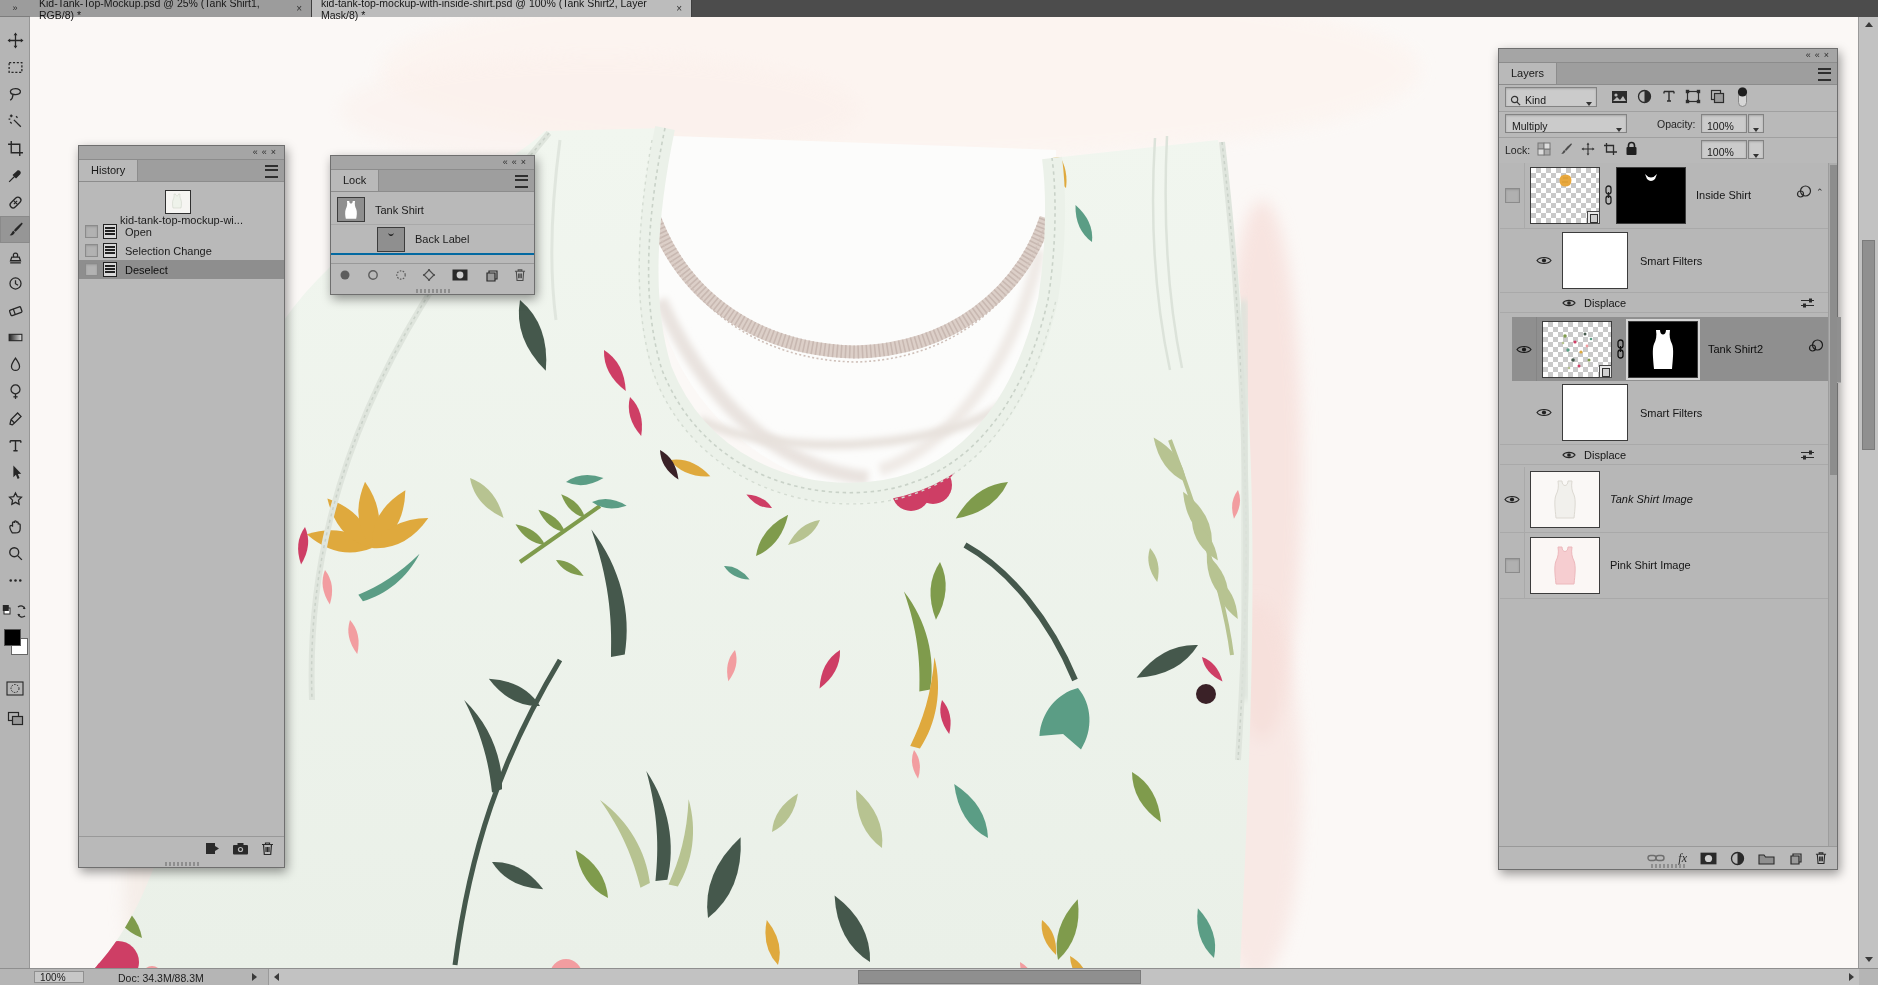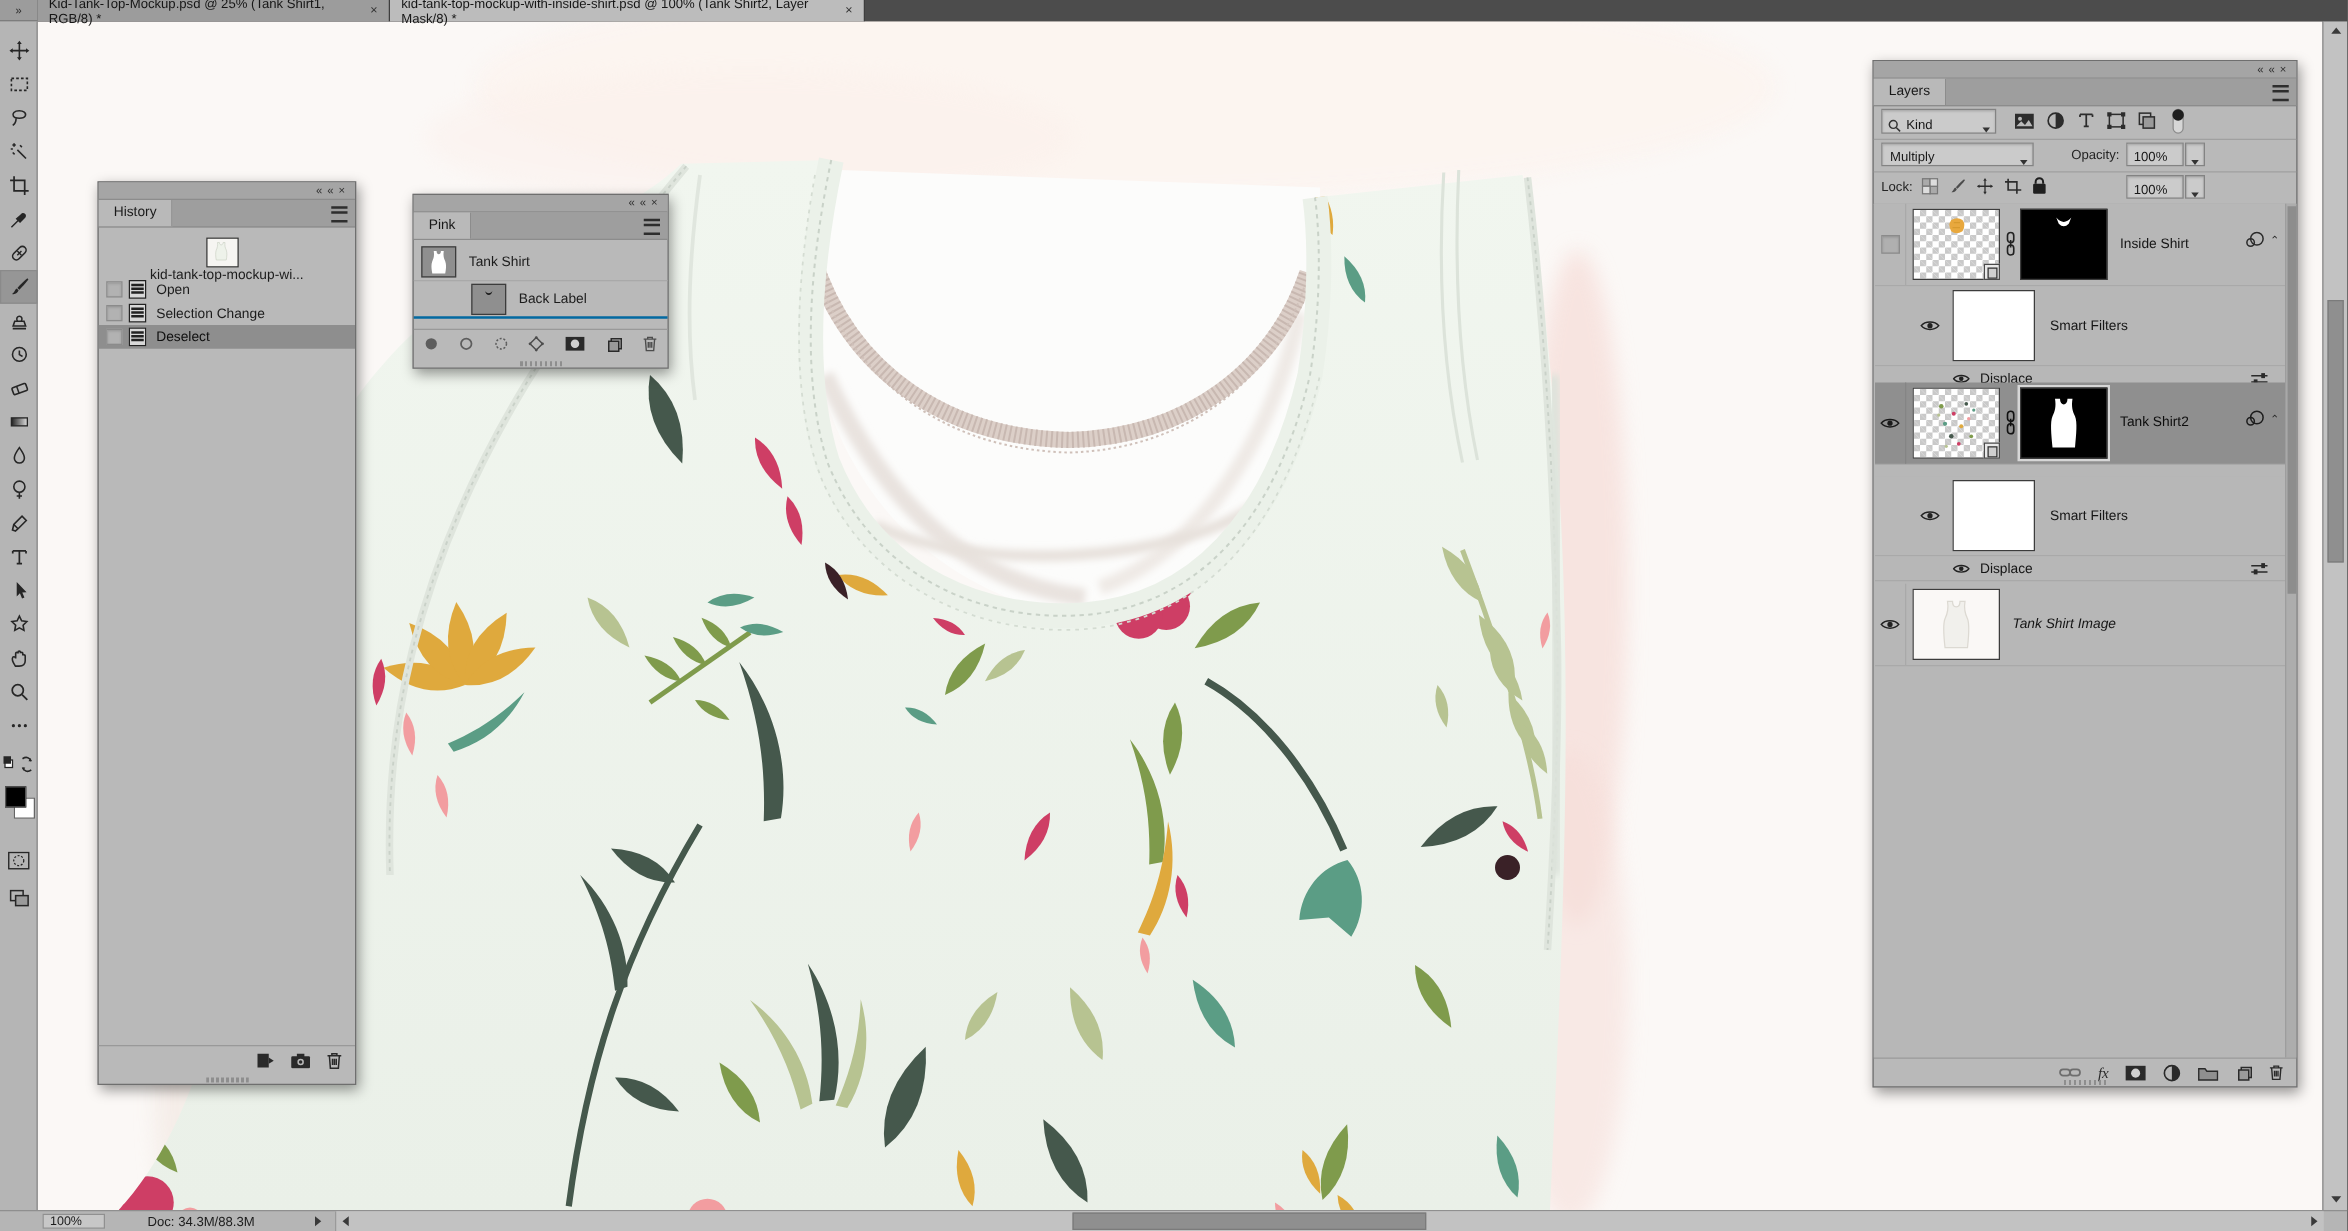--- a/index.html
+++ b/index.html
@@ -489,21 +489,21 @@
         </svg>
     </div>
     <div class="grip"></div>
   </div>
 
   <div class="panel" style="left:330px;top:155px;width:205px;height:140px;">
     <div class="chrome">
       <span class="glyphs"><span>««</span><span>×</span></span>
     </div>
     <div class="tabrow">
-      <div class="ptab">Pink</div>
+      <div class="ptab">Lock</div>
       <div class="menu-ic"></div>
     </div>
     <div class="hrow" style="top:39px;height:30px;border-bottom:1px solid #a9a9a9;">
       <div class="thumb" style="width:28px;height:25px;background:#8f8f8f;margin:0 10px 0 6px;">
         <svg width="26" height="23" viewBox="0 0 40 40">
             <path d="M13 5 L17 5 C17 11 23 11 23 5 L27 5 C26 11 27 15 29 19 C31 24 30 31 29 36 L11 36 C10 31 9 24 11 19 C13 15 14 11 13 5 Z" fill="#fff"></path>
           </svg>
       </div>
       <span>Tank Shirt</span>
     </div>
@@ -693,21 +693,21 @@
             <circle cx="8" cy="5.5" r="2.1" fill="#222"></circle>
           </svg>
         <span class="lname abs" style="left:84px;top:4px;">Displace</span>
         <svg class="abs" style="left:300px;top:4px" width="15" height="12" viewBox="0 0 15 12">
             <path d="M1 3.5h13M1 8.5h13" stroke="#2a2a2a" stroke-width="1.2"></path>
             <rect x="9" y="1.5" width="3" height="4" fill="#2a2a2a"></rect>
             <rect x="3" y="6.5" width="3" height="4" fill="#2a2a2a"></rect>
           </svg>
       </div>
 
-      <div class="lrow sel" style="top:143px;height:66px;">
+      <div class="lrow sel" style="top:154px;height:66px;margin-left:12px;">
         <div class="eyecol" style="border-color:#858585;">
           <svg width="16" height="11" viewBox="0 0 16 11">
               <path d="M1 5.5 C4 1.5 12 1.5 15 5.5 C12 9.5 4 9.5 1 5.5 Z" fill="none" stroke="#1a1a1a" stroke-width="1.2"></path>
               <circle cx="8" cy="5.5" r="2.1" fill="#1a1a1a"></circle>
             </svg>
         </div>
         <div class="thumb checker" style="position:absolute;left:30px;top:4px;width:70px;height:57px;">
           <svg width="68" height="55" viewBox="0 0 68 55">
             <g>
                 <circle cx="22" cy="14" r="1.8" fill="#7f9b4c"></circle>
@@ -773,20 +773,31 @@
             </svg>
         </div>
         <div class="thumb" style="position:absolute;left:30px;top:4px;width:70px;height:57px;background:#faf8f6;">
           <svg width="68" height="55" viewBox="0 0 68 55">
               <path d="M27 9 L31 9 C31 15 37 15 37 9 L41 9 C40 15 41 19 43 23 C45 28 44 37 43 46 L25 46 C24 37 23 28 25 23 C27 19 28 15 27 9 Z" fill="#f1f0ec" stroke="#dcd9d2" stroke-width="1"></path>
             </svg>
         </div>
         <span class="lname abs" style="left:110px;top:26px;">Tank Shirt Image</span>
       </div>
 
+      <div class="lrow" style="top:370px;height:66px;">
+        <div class="eyecol">
+            <span class="eyebox"></span>
+          </div>
+        <div class="thumb" style="position:absolute;left:30px;top:4px;width:70px;height:57px;background:#fbf7f5;">
+          <svg width="68" height="55" viewBox="0 0 68 55">
+              <path d="M27 9 L31 9 C31 15 37 15 37 9 L41 9 C40 15 41 19 43 23 C45 28 44 37 43 46 L25 46 C24 37 23 28 25 23 C27 19 28 15 27 9 Z" fill="#f6cdd0" stroke="#ecb8bc" stroke-width="1"></path>
+            </svg>
+        </div>
+        <span class="lname abs" style="left:110px;top:26px;">Pink Shirt Image</span>
+      </div>
 
       <div class="abs" style="right:0;top:0;width:9px;height:683px;background:#adadad;border-left:1px solid #9d9d9d;box-sizing:border-box;">
         <div style="position:absolute;left:1px;top:2px;width:7px;height:310px;background:#8d8d8d;"></div>
       </div>
     </div>
 
     <div class="botbar" style="top:797px;gap:13px;">
       <svg width="18" height="10" viewBox="0 0 18 10">
           <g stroke="#6e6e6e" stroke-width="1.4" fill="none">
             <rect x="1" y="2.5" width="8" height="5" rx="2.5"></rect>

